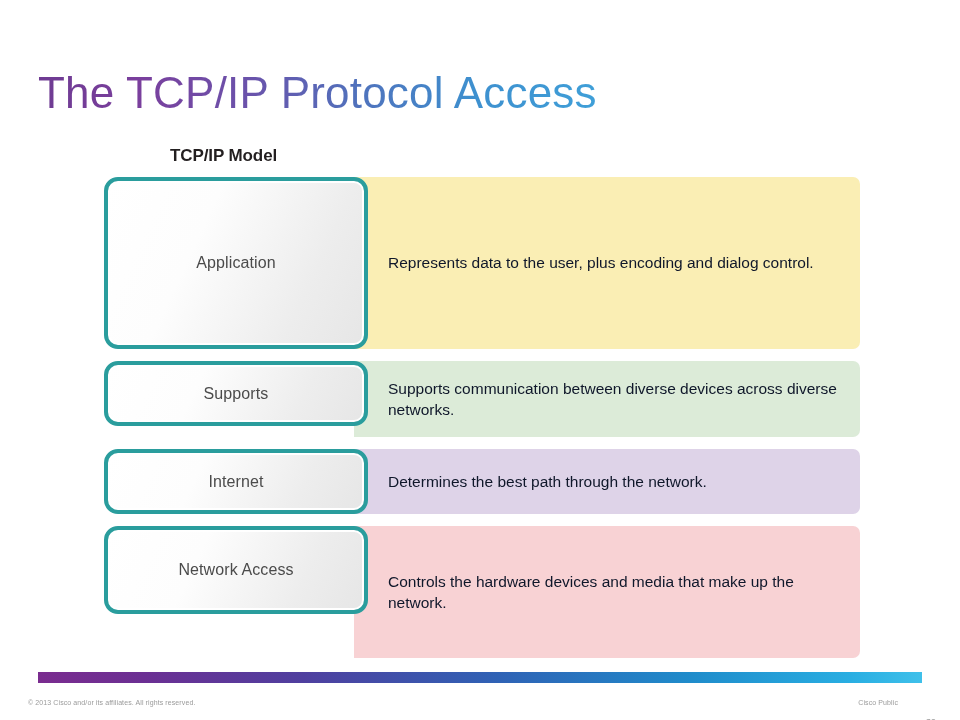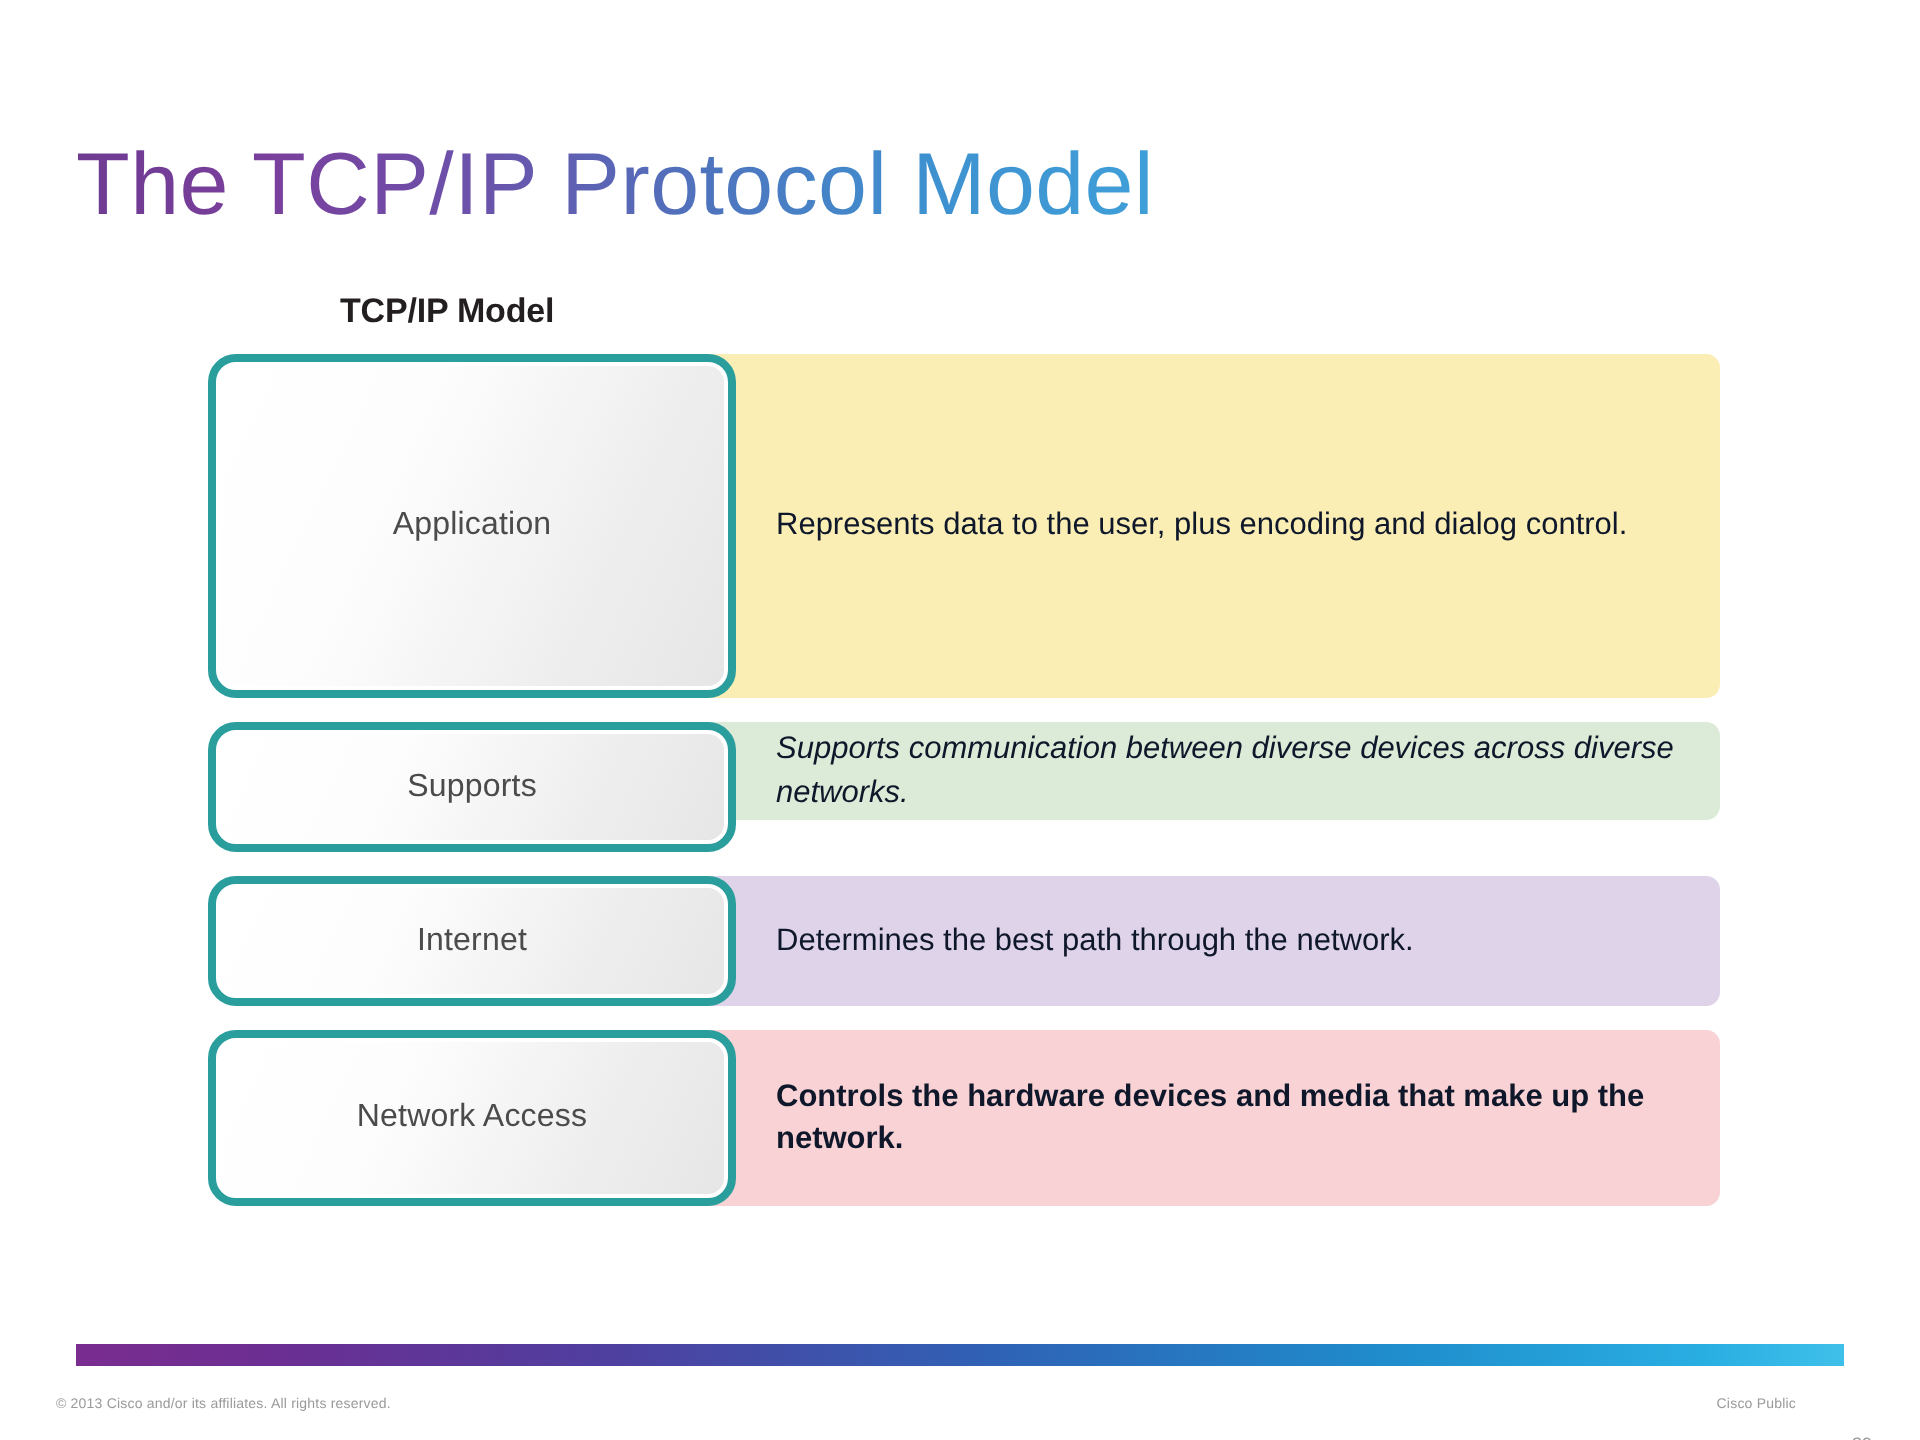--- a/index.html
+++ b/index.html
@@ -102,27 +102,27 @@
     line-height: 1.38;
     color: #0f172a;
     max-width: 455px;
   }
 
   
   .row-application .layer-box  { height: 172px; }
   .row-application .layer-desc { height: 172px; }
 
   .row-transport .layer-box  { height: 65px; }
-  .row-transport .layer-desc { height: 49px; font-style: italic; }
+  .row-transport .layer-desc { height: 76px; }
 
   .row-internet .layer-box  { height: 65px; }
   .row-internet .layer-desc { height: 65px; }
 
   .row-network .layer-box  { height: 88px; }
-  .row-network .layer-desc { height: 88px; font-weight: bold; }
+  .row-network .layer-desc { height: 132px; }
 
   
   .footer-bar {
     position: absolute;
     left: 38px;
     top: 672px;
     width: 884px;
     height: 11px;
     background: linear-gradient(90deg,
                 #7a2c8f 0%,
@@ -158,21 +158,21 @@
     top: 717px;
     font-size: 9px;
     color: #9a9a9a;
   }
 </style>
 </head>
 <body>
 
 <div class="slide">
 
-  <h1 class="slide-title">The TCP/IP Protocol Model</h1>
+  <h1 class="slide-title">The TCP/IP Protocol Access</h1>
 
   <div class="diagram">
 
     <div class="diagram-heading">TCP/IP Model</div>
 
     <div class="layer-row row-application">
       <div class="layer-box">
         <span class="layer-box-label">Application</span>
       </div>
       <div class="layer-desc" style="background: rgb(250, 238, 180);">

